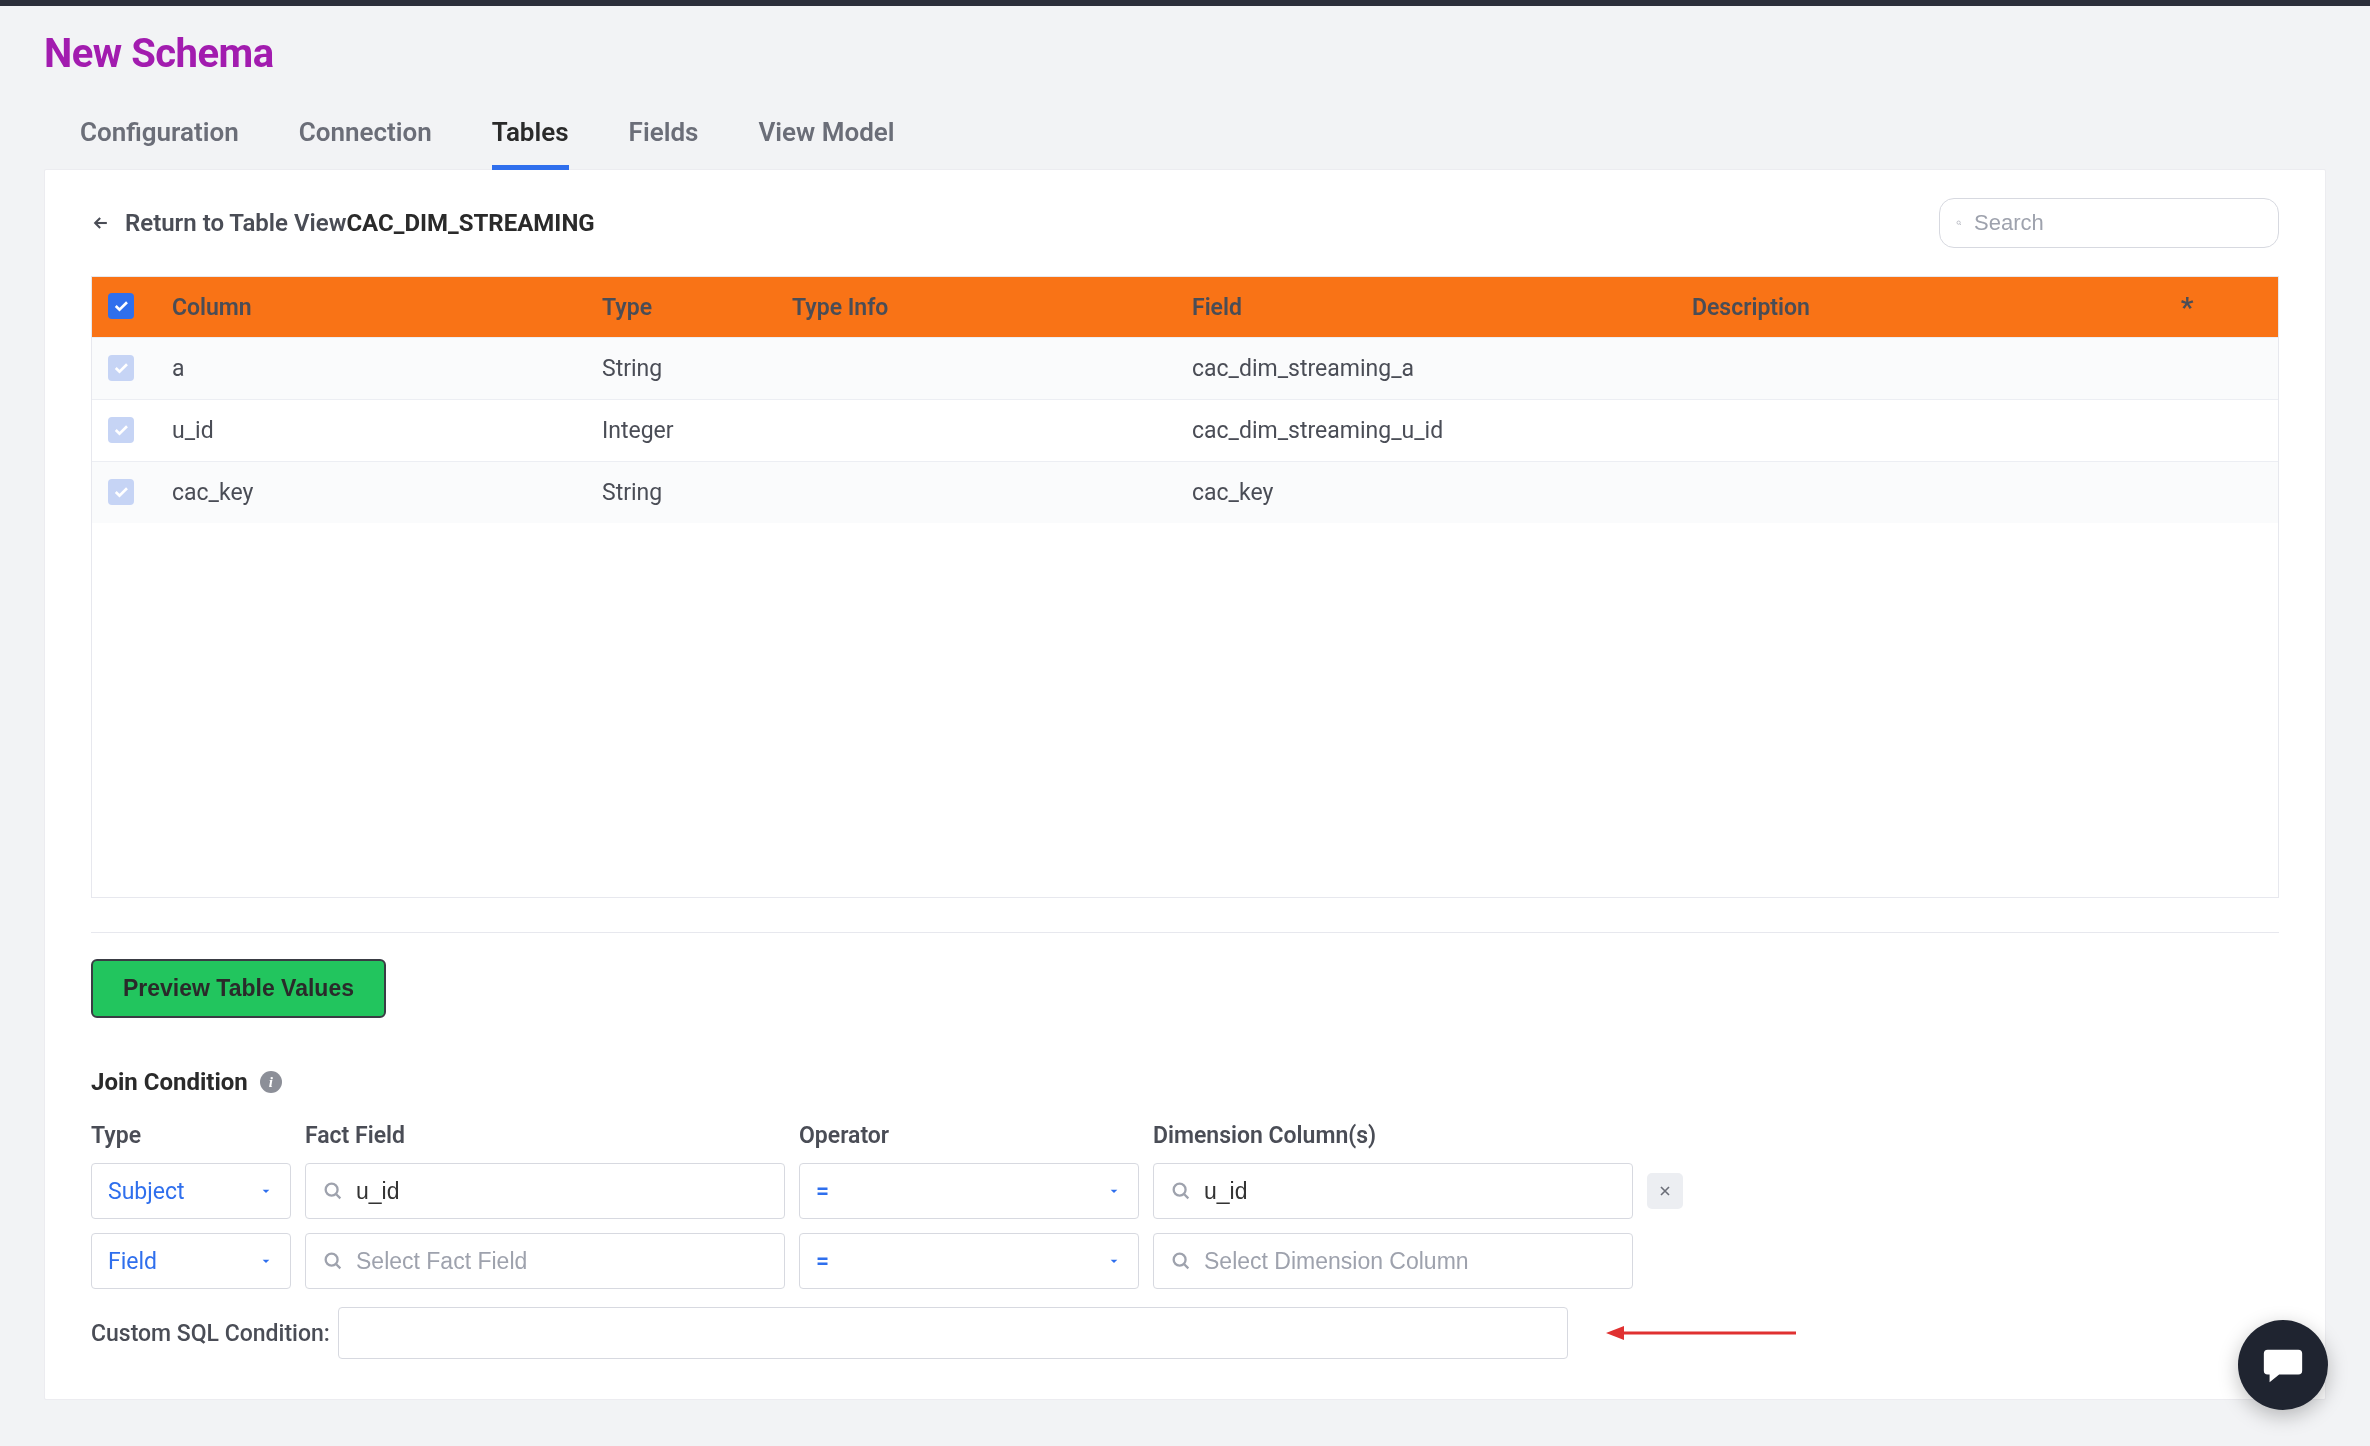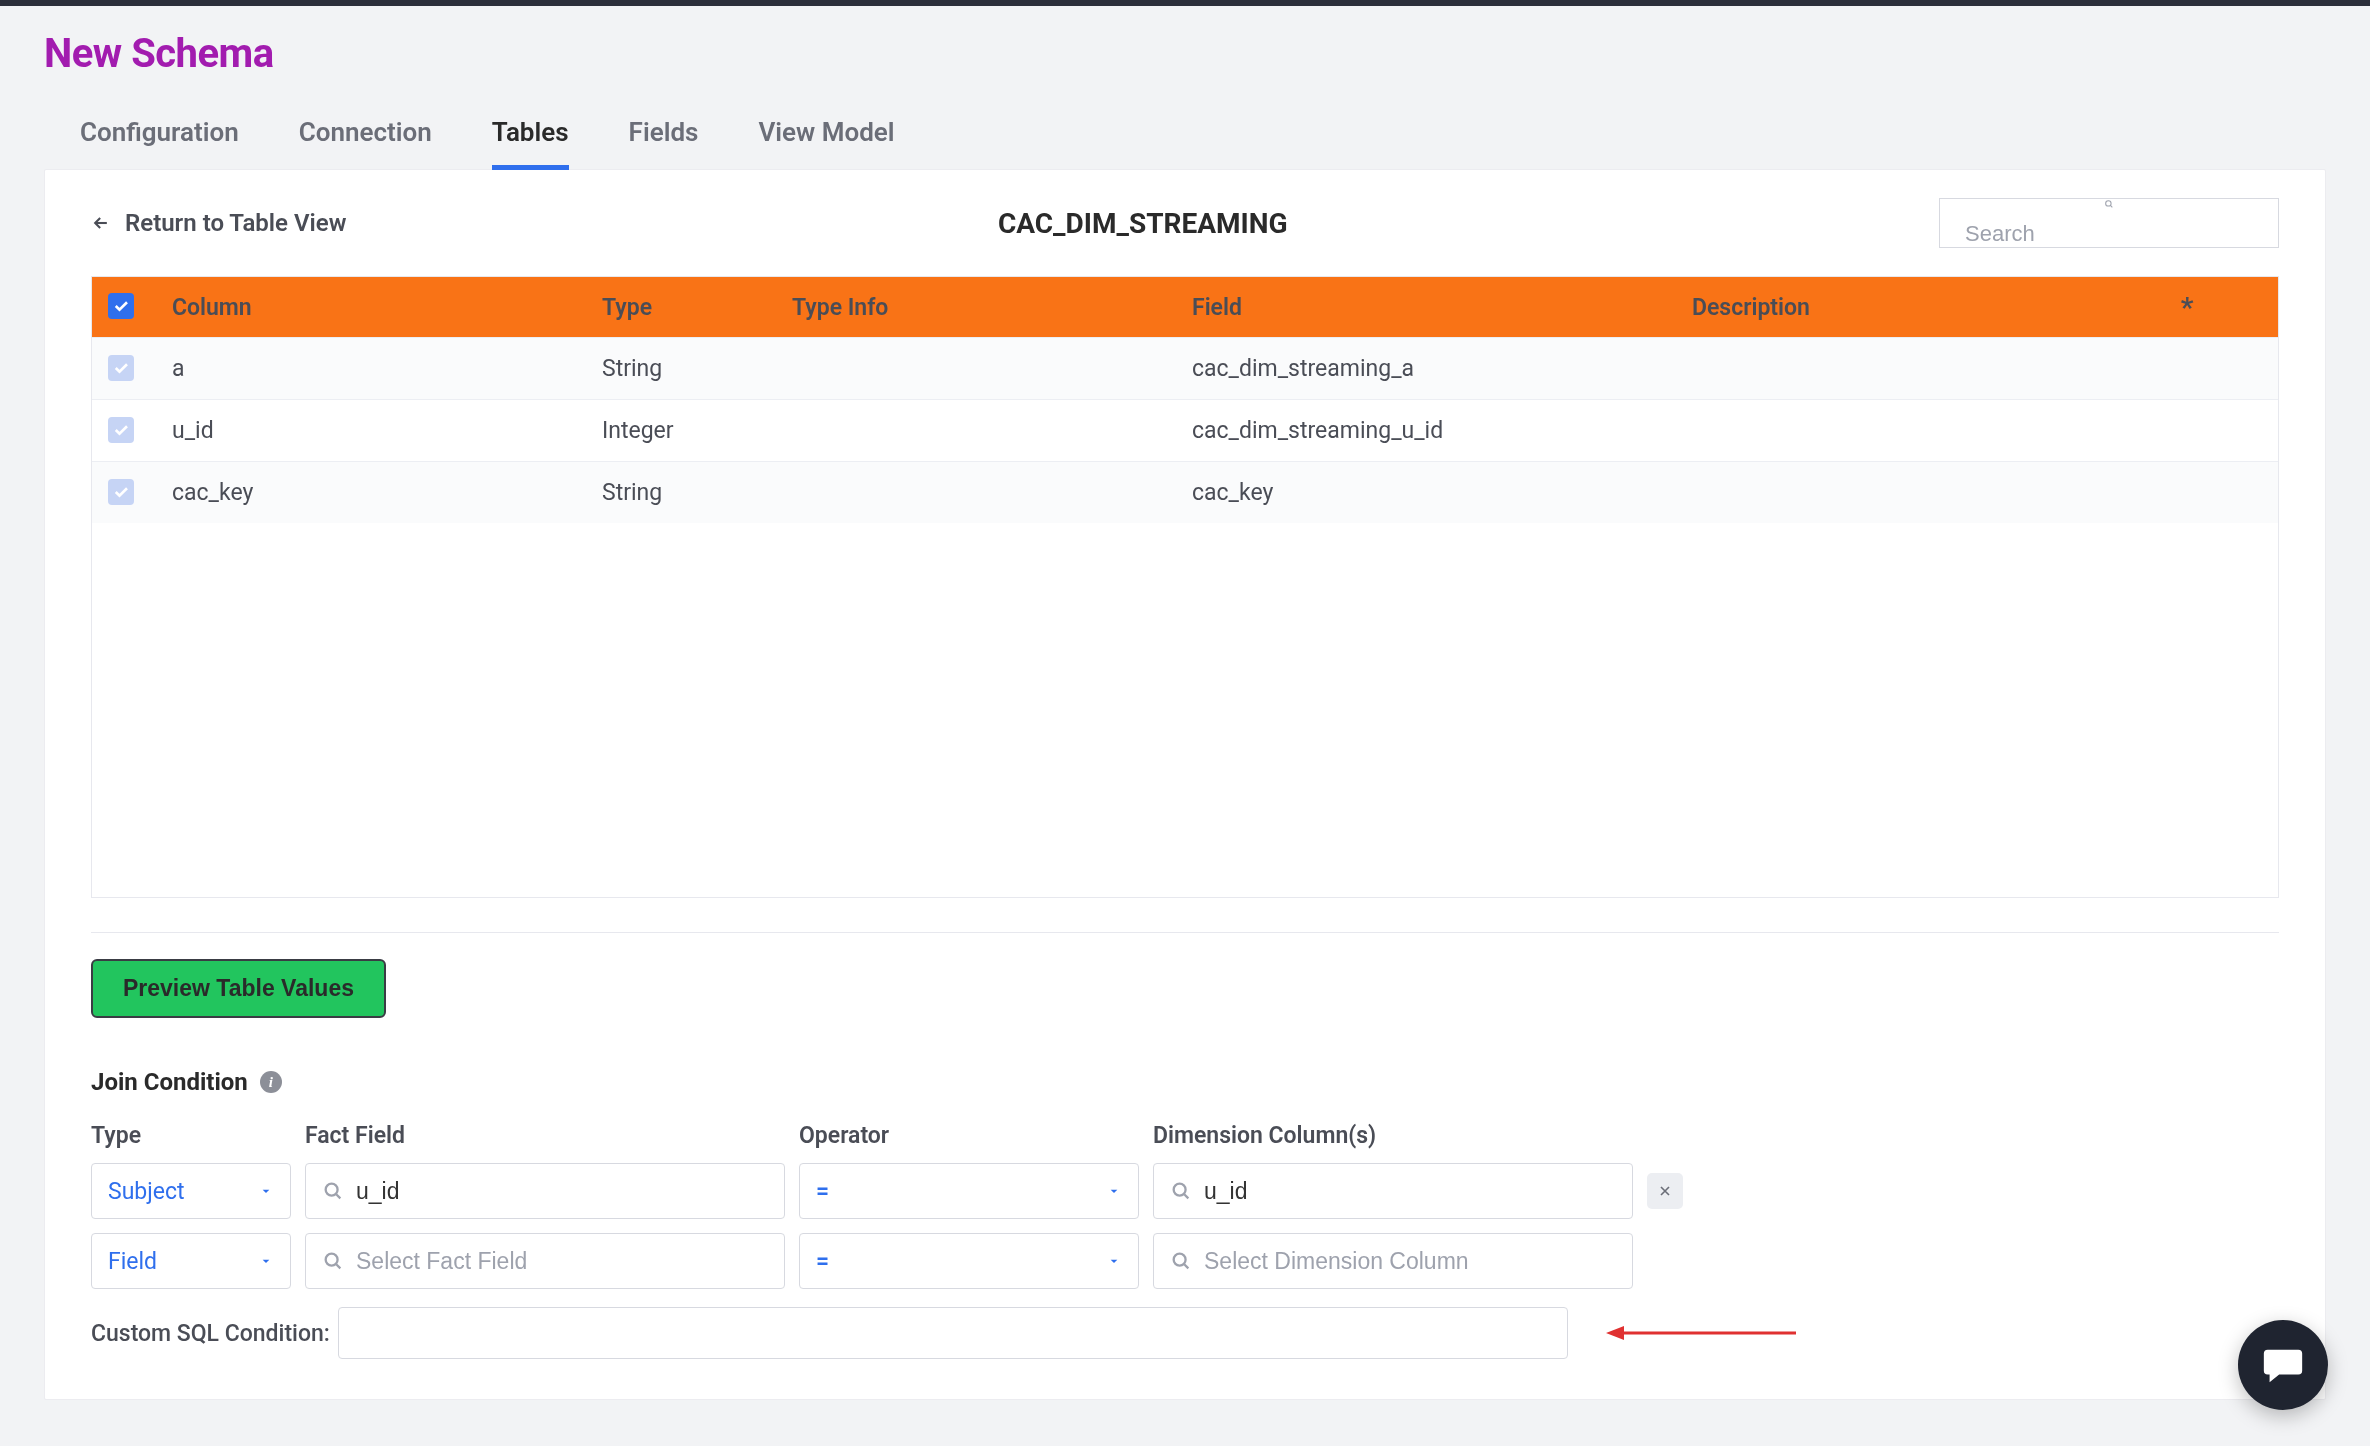--- a/index.html
+++ b/index.html
@@ -64,35 +64,34 @@
     align-items: center;
     gap: 14px;
     font-size: 24px;
     font-weight: 600;
     color: #4a4d56;
     cursor: pointer;
   }
   .return-link svg { width: 20px; height: 20px; }
   .table-name {
     flex: 1;
-    text-align: center;
-    font-size: 28px;
+    text-align: left;
+    font-size: 24px;
     font-weight: 700;
     color: #2a2a2a;
   }
   .search-box {
     width: 340px;
     height: 50px;
     border: 1px solid #d7d9e0;
-    border-radius: 0;
+    border-radius: 15px;
     display: flex;
     align-items: center;
     padding: 0 16px;
     gap: 12px;
-    flex-direction: column;
   }
   .search-box input {
     border: none;
     outline: none;
     font-size: 22px;
     flex: 1;
     color: #333;
   }
   .search-box input::placeholder { color: #9ea2ad; }
   .search-icon { width: 22px; height: 22px; color: #9ea2ad; }

